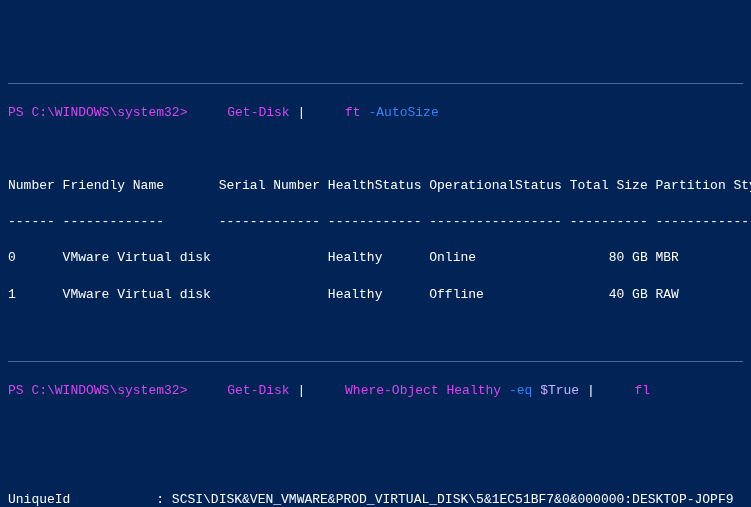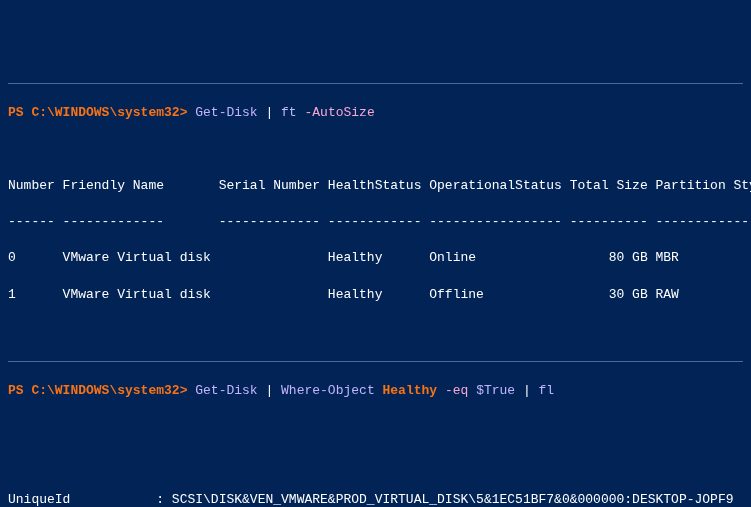--- a/index.html
+++ b/index.html
@@ -16,31 +16,31 @@
       padding: 8px;
       white-space: pre;
       width: 751px;
       height: 507px;
       overflow: hidden;
     }
     .line {
       display: block;
     }
     .prompt {
-      color: #f97316;
-      font-weight: bold;
+      color: #d946ef;
     }
     .cmdlet {
-      color: #c4b5fd;
+      color: #d946ef;
+      margin-left: 32px;
     }
     .pipe {
       color: #ffffff;
     }
     .param-dark {
-      color: #f9a8d4;
+      color: #3b82f6;
     }
     .var {
       color: #c4b5fd;
     }
     .separator {
       height: 1px;
       background: #4a6a9a;
       margin: 2px 0;
     }
   </style>
@@ -48,21 +48,21 @@
 <body>
 
 
 
 <div class="separator"></div>
 <span class="line"><span class="prompt">PS C:\WINDOWS\system32&gt; </span><span class="cmdlet">Get-Disk</span><span class="pipe"> | </span><span class="cmdlet">ft</span><span class="param-dark"> -AutoSize</span></span>
 <span class="line"> </span>
 <span class="line">Number Friendly Name       Serial Number HealthStatus OperationalStatus Total Size Partition Style</span>
 <span class="line">------ -------------       ------------- ------------ ----------------- ---------- ---------------</span>
 <span class="line">0      VMware Virtual disk               Healthy      Online                 80 GB MBR</span>
-<span class="line">1      VMware Virtual disk               Healthy      Offline                30 GB RAW</span>
+<span class="line">1      VMware Virtual disk               Healthy      Offline                40 GB RAW</span>
 <span class="line"> </span>
 <div class="separator"></div>
 <span class="line"><span class="prompt">PS C:\WINDOWS\system32&gt; </span><span class="cmdlet">Get-Disk</span><span class="pipe"> | </span><span class="cmdlet">Where-Object</span><span class="prompt"> Healthy </span><span class="param-dark">-eq </span><span class="var">$True</span><span class="pipe"> | </span><span class="cmdlet">fl</span></span>
 <span class="line"> </span>
 <span class="line"> </span>
 <span class="line">UniqueId           : SCSI\DISK&amp;VEN_VMWARE&amp;PROD_VIRTUAL_DISK\5&amp;1EC51BF7&amp;0&amp;000000:DESKTOP-JOPF9</span>
 
 
 
 

